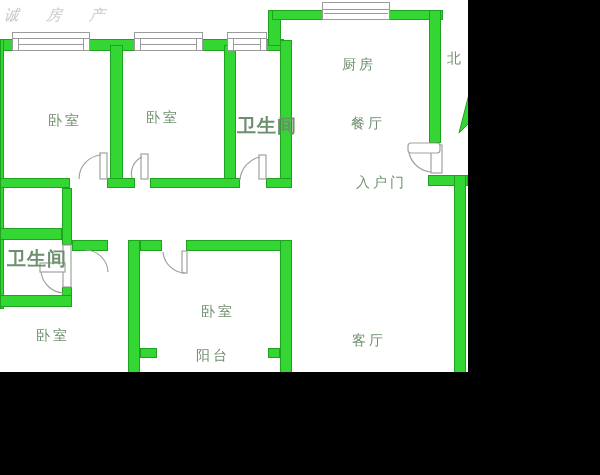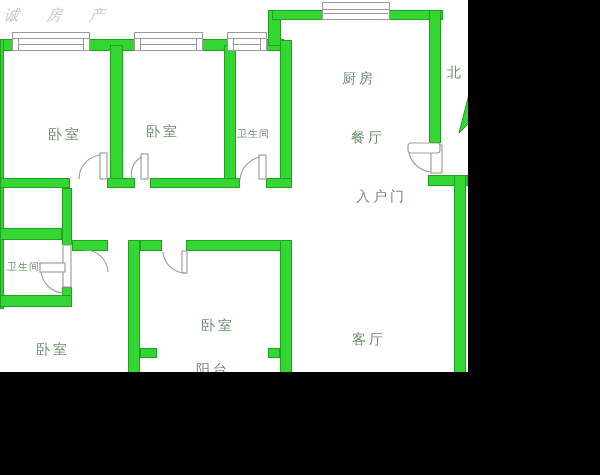--- a/index.html
+++ b/index.html
@@ -5,22 +5,22 @@
   :root{
     --wall-fill:#33d633; --wall-border:#1da31d; --floor:#ffffff; --background:#000000;
     --label:#6e8f6e; --door-line:#a0a39b; --win-line:#9a9a9a; --watermark:#c9c9c9;
   }
   *{box-sizing:border-box; margin:0; padding:0;}
   html,body{width:600px;height:475px;overflow:hidden;background:var(--background);}
   #stage{position:relative;width:600px;height:475px;background:var(--background);
          font-family:"Liberation Serif","DejaVu Serif",serif;}
   .floor{position:absolute;left:0;top:0;width:468px;height:372px;background:var(--floor);}
   .wall{position:absolute;background:var(--wall-fill);border:1px solid var(--wall-border);}
-  .label{position:absolute;color:var(--label);font-size:14px;letter-spacing:3px;white-space:nowrap;margin-top:14px;}
-  .label.small{font-size:10px;letter-spacing:1px;}
+  .label{position:absolute;color:var(--label);font-size:14px;letter-spacing:3px;white-space:nowrap;}
+  .label.small{font-size:19px;letter-spacing:1px;font-weight:bold;}
   .window{position:absolute;}
   .win-top{position:absolute;left:0;right:0;top:0;height:12px;background:var(--floor);border:1px solid var(--win-line);}
   .win-body{position:absolute;left:0;right:0;top:6px;height:13px;background:var(--floor);border:1px solid var(--win-line);}
   .win-line{position:absolute;left:2px;right:2px;top:12px;border-top:1px solid var(--win-line);}
   .win-cap{position:absolute;top:6px;width:7px;height:13px;background:var(--floor);border:1px solid var(--win-line);}
   .cap-l{left:0;} .cap-r{right:0;}
   svg{position:absolute;left:0;top:0;}
   .mask{position:absolute;background:var(--background);}
   #watermark{position:absolute;left:4px;top:6px;color:var(--watermark);font-size:15px;
              font-style:italic;letter-spacing:12px;transform:skewX(-8deg);white-space:nowrap;}
@@ -120,21 +120,21 @@
   <div class="label" style="left:48px;top:112px">卧室</div>
   <div class="label" style="left:146px;top:109px">卧室</div>
   <div class="label small" style="left:237px;top:113px">卫生间</div>
   <div class="label" style="left:342px;top:56px">厨房</div>
   <div class="label" style="left:351px;top:115px">餐厅</div>
   <div class="label" style="left:356px;top:174px">入户门</div>
   <div class="label" style="left:447px;top:50px">北</div>
   <div class="label small" style="left:7px;top:246px">卫生间</div>
   <div class="label" style="left:36px;top:327px">卧室</div>
   <div class="label" style="left:201px;top:303px">卧室</div>
-  <div class="label" style="left:352px;top:317px">客厅</div>
+  <div class="label" style="left:352px;top:332px">客厅</div>
   <div class="label" style="left:196px;top:347px">阳台</div>
 
   <div id="watermark">诚 房 产</div>
 
   <div class="mask" style="left:468px;top:0;width:132px;height:475px"></div>
   <div class="mask" style="left:0;top:372px;width:600px;height:103px"></div>
 
 </div>
 
 </body></html>

